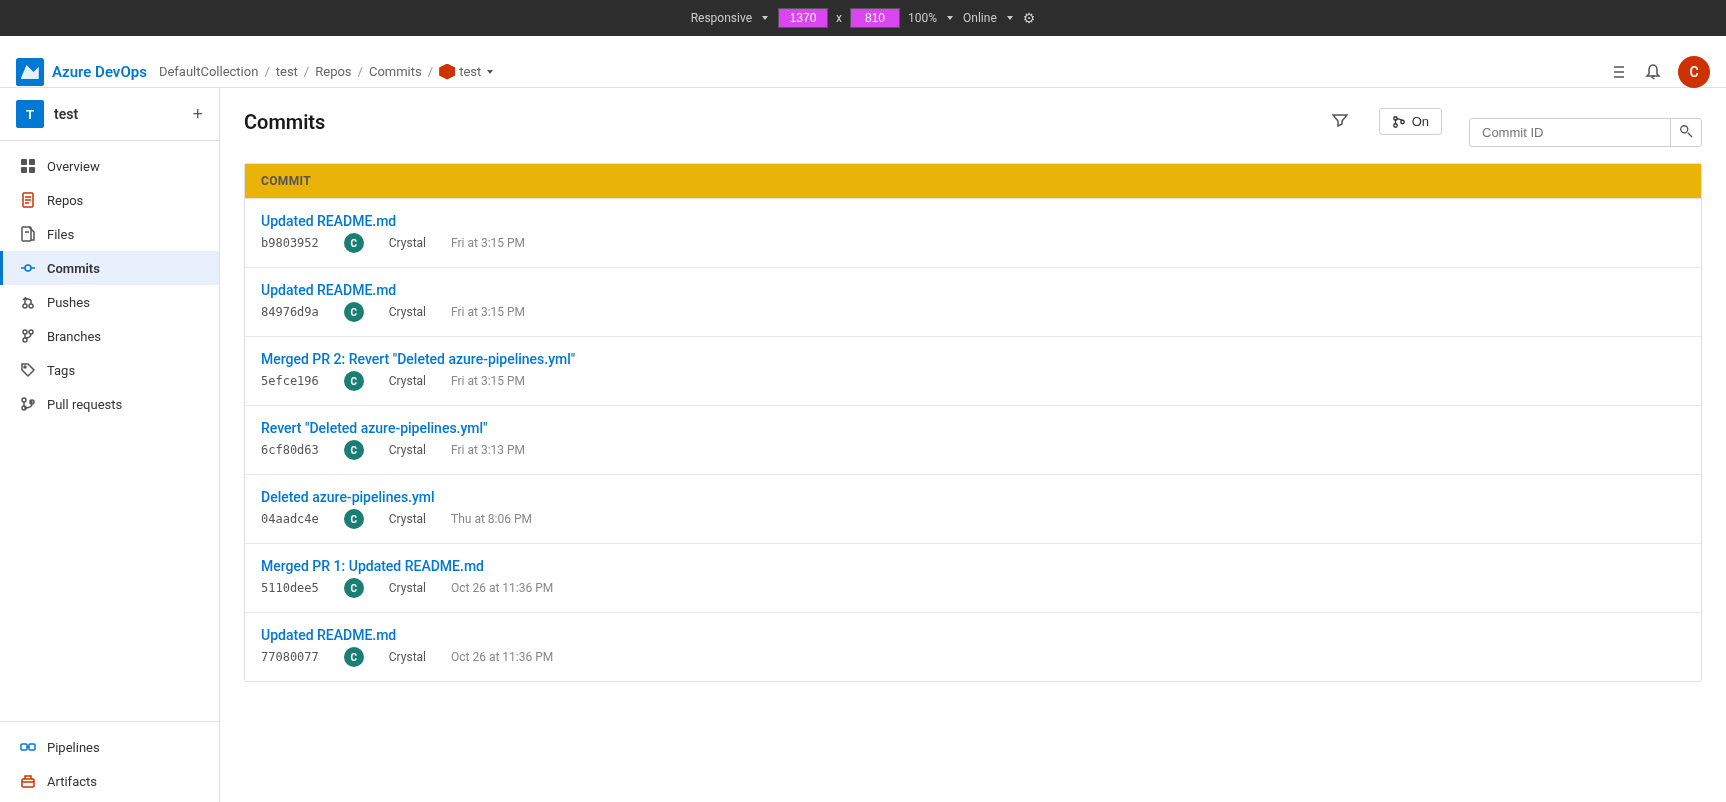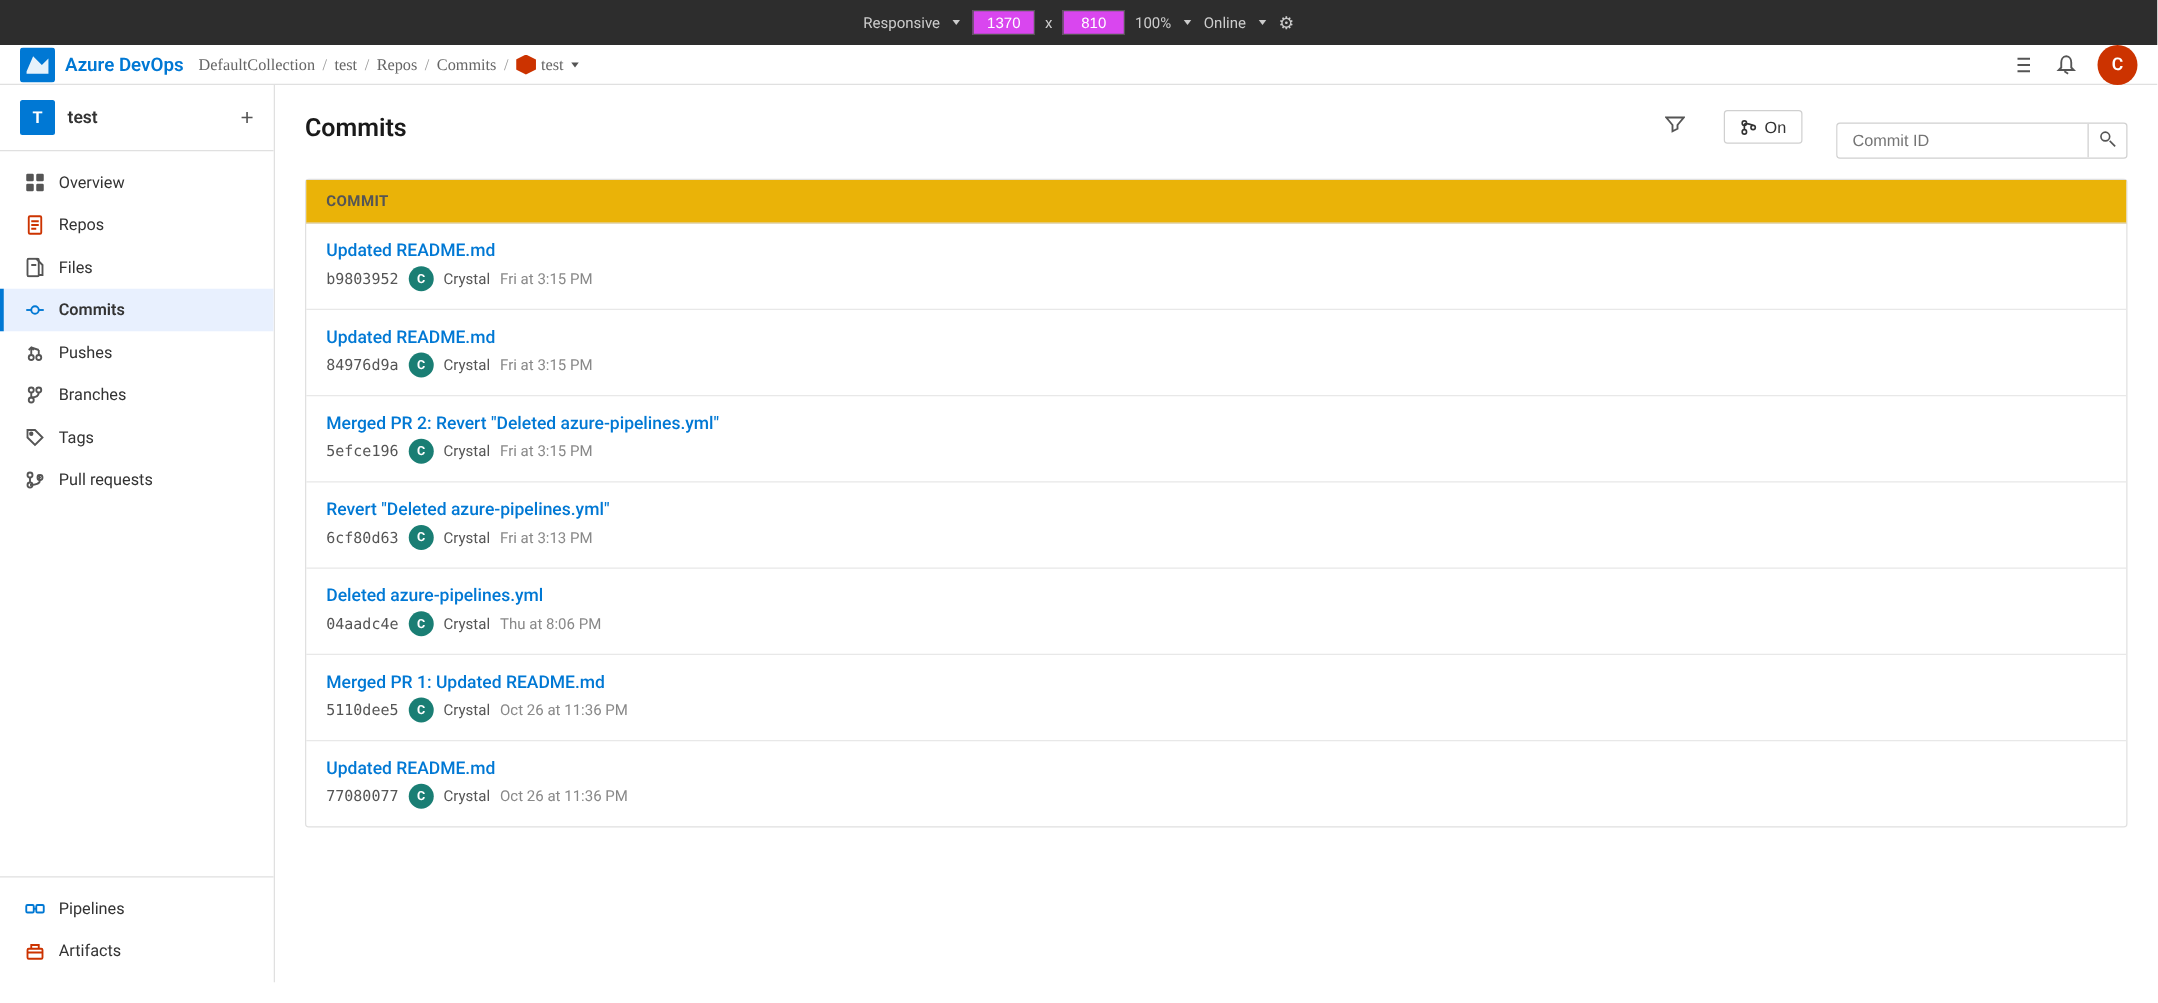--- a/index.html
+++ b/index.html
@@ -29,20 +29,21 @@
 
     
     .ado-header {
       background: #fff;
       border-bottom: 1px solid #e0e0e0;
       height: 32px;
       display: flex;
       align-items: center;
       padding: 4px 16px;
       justify-content: space-between;
+      margin-top: 20px;
     }
     .ado-header-left {
       display: flex;
       align-items: center;
       gap: 12px;
     }
     .ado-logo {
       display: flex;
       align-items: center;
       gap: 8px;
@@ -54,21 +55,20 @@
     .ado-logo-icon {
       width: 28px;
       height: 28px;
     }
     .breadcrumb {
       display: flex;
       align-items: center;
       gap: 6px;
       color: #666;
       font-size: 13px;
-      font-family: Liberation Serif, serif;
     }
     .breadcrumb a { color: #666; text-decoration: none; }
     .breadcrumb .sep { color: #999; }
     .breadcrumb .repo-item {
       display: flex;
       align-items: center;
       gap: 4px;
     }
     .repo-icon {
       width: 16px;
@@ -301,21 +301,21 @@
     .commit-row:last-child { border-bottom: none; }
     .commit-message {
       font-size: 14px;
       color: #0078d4;
       font-weight: 500;
       margin-bottom: 4px;
     }
     .commit-meta {
       display: flex;
       align-items: center;
-      gap: 8px;
+      gap: 25px;
       font-size: 12px;
       color: #666;
     }
     .commit-hash {
       font-family: monospace;
       color: #555;
       font-size: 12px;
     }
     .author-avatar {
       width: 20px;

